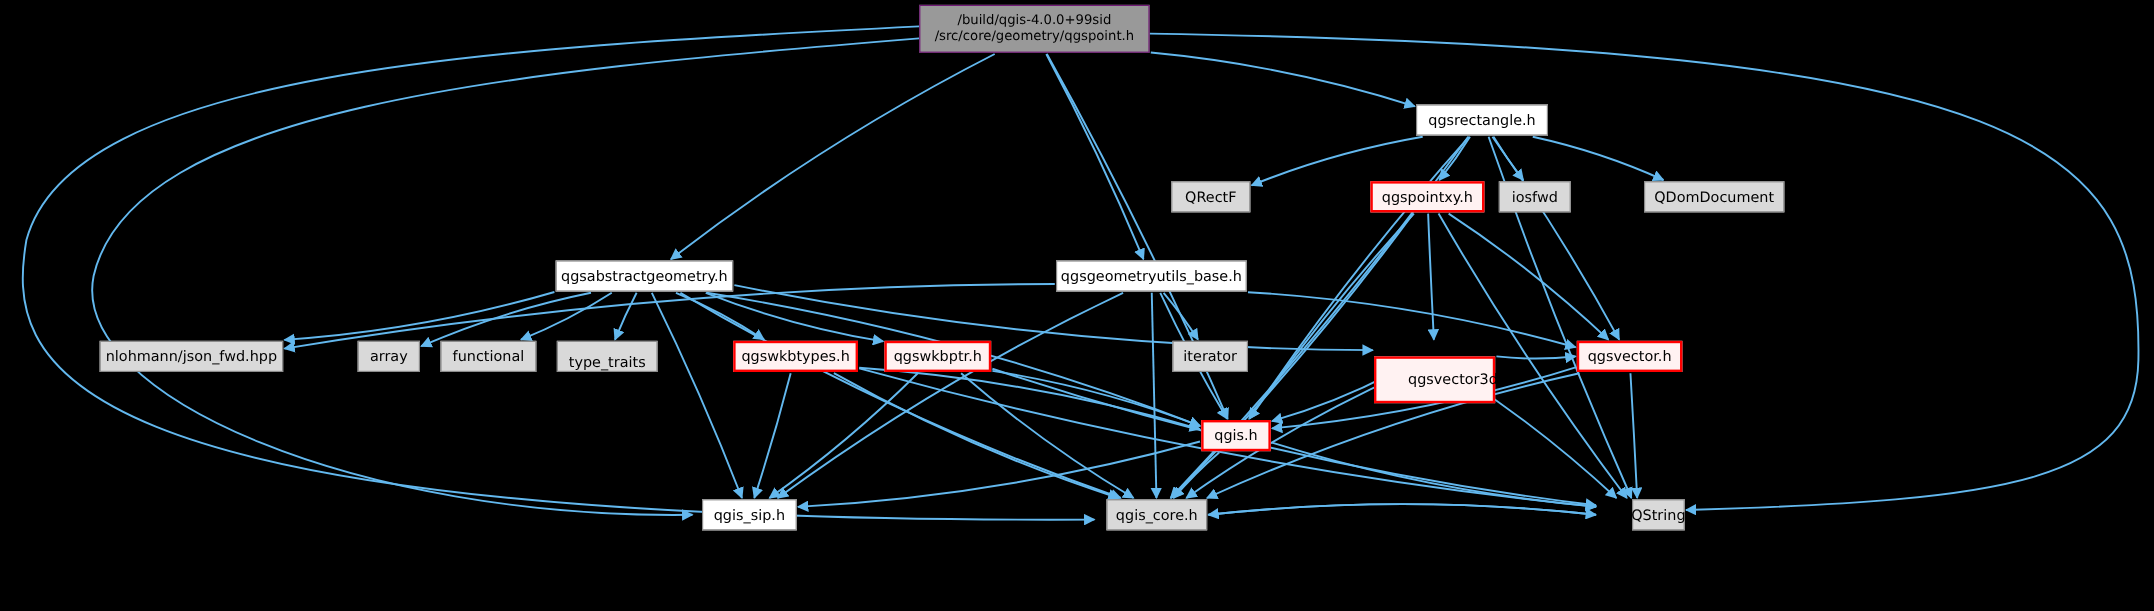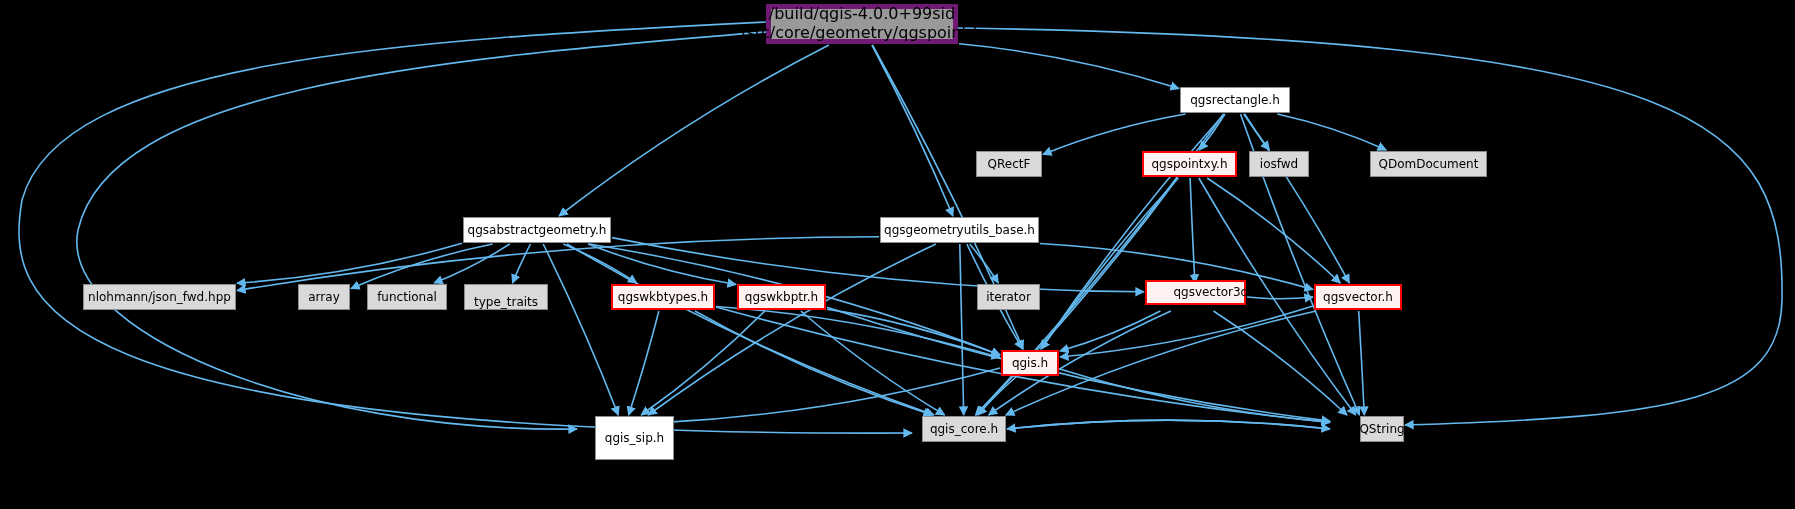--- a/index.html
+++ b/index.html
@@ -5,21 +5,21 @@
   html,body{margin:0;padding:0;background:#000;}
   #stage{position:relative;width:1795px;height:509px;background:#000;overflow:hidden;
          font-family:"DejaVu Sans","Liberation Sans",sans-serif;}
   svg#edges{position:absolute;left:0;top:0;width:1795px;height:509px;}
   .node{position:absolute;box-sizing:border-box;display:flex;align-items:center;
         justify-content:center;text-align:center;line-height:1.18;
         font-size:12px;color:#000;white-space:pre;}
   .n-grey{background:#d9d9d9;border:1px solid #8c8c8c;}
   .n-white{background:#ffffff;border:1px solid #8c8c8c;}
   .n-red{background:#fff2f2;border:2px solid #ff0000;align-items:center;}
-  .n-root{background:#999999;border:5px solid #701a75;font-size:16px;}
+  .n-root{background:#999999;border:1px solid #701a75;font-size:11px;}
   .nlabel{pointer-events:none;}
 </style>
 </head>
 <body>
 
 <div id="stage">
   <svg id="edges" viewBox="0 0 1795 509" preserveAspectRatio="none">
     <defs>
       <marker id="ah" viewBox="0 0 10 10" refX="9" refY="5" markerWidth="6" markerHeight="6" orient="auto-start-reverse">
         <path d="M0,0 L10,5 L0,10 z" fill="#63b8ee"></path>
@@ -94,20 +94,20 @@
       <div class="node n-grey" style="left: 1370px; top: 151px; width: 117px; height: 26px;"><span class="nlabel">QDomDocument</span></div>
       <div class="node n-white" style="left: 463px; top: 217px; width: 148px; height: 26px;"><span class="nlabel">qgsabstractgeometry.h</span></div>
       <div class="node n-white" style="left: 880px; top: 217px; width: 159px; height: 26px;"><span class="nlabel">qgsgeometryutils_base.h</span></div>
       <div class="node n-grey" style="left: 83px; top: 284px; width: 153px; height: 26px;"><span class="nlabel">nlohmann/json_fwd.hpp</span></div>
       <div class="node n-grey" style="left: 298px; top: 284px; width: 52px; height: 26px;"><span class="nlabel">array</span></div>
       <div class="node n-grey" style="left: 367px; top: 284px; width: 80px; height: 26px;"><span class="nlabel">functional</span></div>
       <div class="node n-grey" style="left: 464px; top: 284px; width: 84px; height: 26px; align-items: flex-end;"><span class="nlabel">type_traits</span></div>
       <div class="node n-red" style="left: 611px; top: 284px; width: 104px; height: 26px;"><span class="nlabel">qgswkbtypes.h</span></div>
       <div class="node n-red" style="left: 737px; top: 284px; width: 89px; height: 26px;"><span class="nlabel">qgswkbptr.h</span></div>
       <div class="node n-grey" style="left: 977px; top: 284px; width: 63px; height: 26px;"><span class="nlabel">iterator</span></div>
-      <div class="node n-red" style="left: 1145px; top: 280px; width: 101px; height: 25px; padding-left: 42px;"><span class="nlabel">qgsvector3d.h</span></div>
+      <div class="node n-red" style="left: 1145px; top: 297px; width: 101px; height: 39px; padding-left: 42px;"><span class="nlabel">qgsvector3d.h</span></div>
       <div class="node n-red" style="left: 1314px; top: 284px; width: 88px; height: 26px;"><span class="nlabel">qgsvector.h</span></div>
       <div class="node n-red" style="left: 1001px; top: 350px; width: 58px; height: 26px;"><span class="nlabel">qgis.h</span></div>
-      <div class="node n-white" style="left: 585px; top: 416px; width: 79px; height: 44px; margin-left: 10px;"><span class="nlabel">qgis_sip.h</span></div>
+      <div class="node n-white" style="left: 585px; top: 416px; width: 79px; height: 26px;"><span class="nlabel">qgis_sip.h</span></div>
       <div class="node n-grey" style="left: 922px; top: 416px; width: 84px; height: 26px;"><span class="nlabel">qgis_core.h</span></div>
       <div class="node n-grey" style="left: 1331px; top: 416px; width: 44px; height: 26px; margin-left: 29px;"><span class="nlabel">QString</span></div>
     </div>
 </div>
 
 </body></html>

